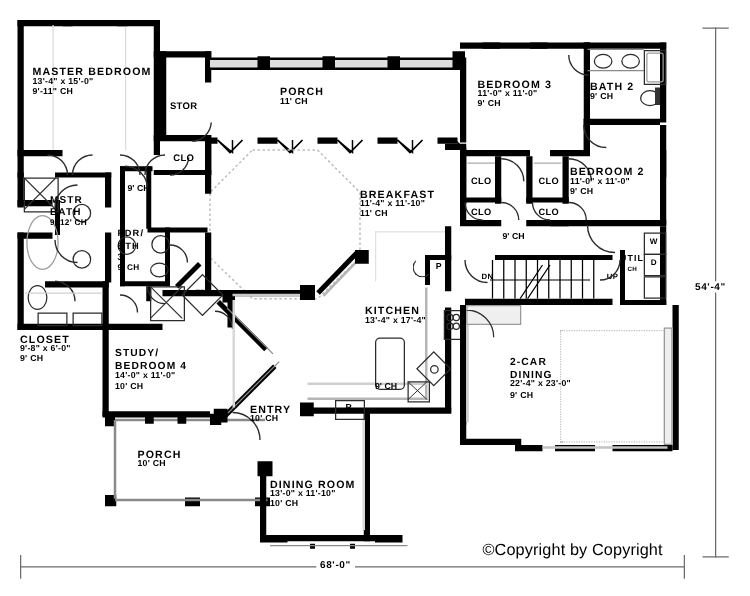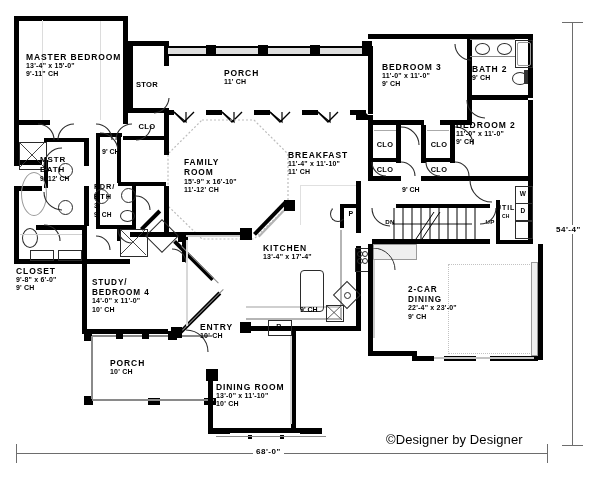--- a/index.html
+++ b/index.html
@@ -359,63 +359,57 @@
 
   <div class="tiny" style="left:130px;top:122px;width:34px;font-size:7.6px;">CLO</div>
 
   <div class="ch" style="left:102px;top:148px;">9' CH</div>
 
   <div class="lbl" style="left:224px;top:68px;width:78px;">
     <span class="n">PORCH</span>
     <span class="c">11' CH</span>
   </div>
 
-  <div class="lbl" style="left:184px;top:158px;width:88px;">
-    <span class="n" style="font-size:8.4px;">FAMILY</span>
-    <span class="n" style="font-size:8.4px;">ROOM</span>
-    <span class="d">15'-9" x 16'-10"</span>
-    <span class="c">11'-12' CH</span>
-  </div>
 
   <div class="lbl" style="left:288px;top:150px;width:78px;">
     <span class="n">BREAKFAST</span>
     <span class="d">11'-4" x 11'-10"</span>
     <span class="c">11' CH</span>
   </div>
 
   <div class="lbl" style="left:382px;top:62px;width:76px;">
     <span class="n">BEDROOM  3</span>
     <span class="d">11'-0" x 11'-0"</span>
     <span class="c">9' CH</span>
   </div>
 
   <div class="lbl" style="left:472px;top:64px;width:56px;">
     <span class="n">BATH  2</span>
     <span class="c">9' CH</span>
   </div>
 
-  <div class="lbl" style="left:456px;top:120px;width:76px;">
+  <div class="lbl" style="left:456px;top:132px;width:76px;">
     <span class="n">BEDROOM  2</span>
     <span class="d">11'-0" x 11'-0"</span>
     <span class="c">9' CH</span>
   </div>
 
   <div class="tiny" style="left:370px;top:140px;width:30px;font-size:7.4px;">CLO</div>
   <div class="tiny" style="left:370px;top:165px;width:30px;font-size:7.4px;">CLO</div>
   <div class="tiny" style="left:424px;top:140px;width:30px;font-size:7.4px;">CLO</div>
   <div class="tiny" style="left:424px;top:165px;width:30px;font-size:7.4px;">CLO</div>
 
   <div class="ch" style="left:402px;top:186px;">9' CH</div>
 
   <div class="lbl" style="left:496px;top:204px;width:22px;line-height:1.25;">
     <span class="n" style="font-size:7px;">UTIL</span>
     <span class="c" style="font-size:5px;">9' CH</span>
   </div>
 
-  <div class="lbl" style="left:263px;top:243px;width:76px;">
+  <div class="lbl" style="left:292px;top:243px;width:76px;">
     <span class="n">KITCHEN</span>
     <span class="d">13'-4" x 17'-4"</span>
   </div>
   <div class="ch" style="left:300px;top:306px;">9' CH</div>
 
   <div class="lbl" style="left:92px;top:278px;width:94px;">
     <span class="n" style="font-size:8.2px;">STUDY/</span>
     <span class="n" style="font-size:8.2px;">BEDROOM  4</span>
     <span class="d">14'-0" x 11'-0"</span>
     <span class="c">10' CH</span>
@@ -453,15 +447,15 @@
   <div class="dimline" style="left:16px;top:444px;width:1px;height:19px;"></div>
   <div class="dimline" style="left:547px;top:444px;width:1px;height:19px;"></div>
   <div class="dimtxt" style="left:253px;top:447px;">68'-0"</div>
 
   <div class="w" style="left:248px;top:435px;width:4px;height:4px;"></div>
   <div class="w" style="left:280px;top:435px;width:4px;height:4px;"></div>
   <div class="thin" style="left:216px;top:436px;width:110px;height:1px;"></div>
   <div class="w" style="left:208px;top:428px;width:22px;height:6px;"></div>
   <div class="w" style="left:300px;top:428px;width:22px;height:6px;"></div>
 
-  <div class="copy" style="left:386px;top:432px;">©Designer by Designer</div>
+  <div class="copy" style="left:386px;top:432px;">©Copyright by Copyright</div>
 
 </div>
 
 </body></html>

